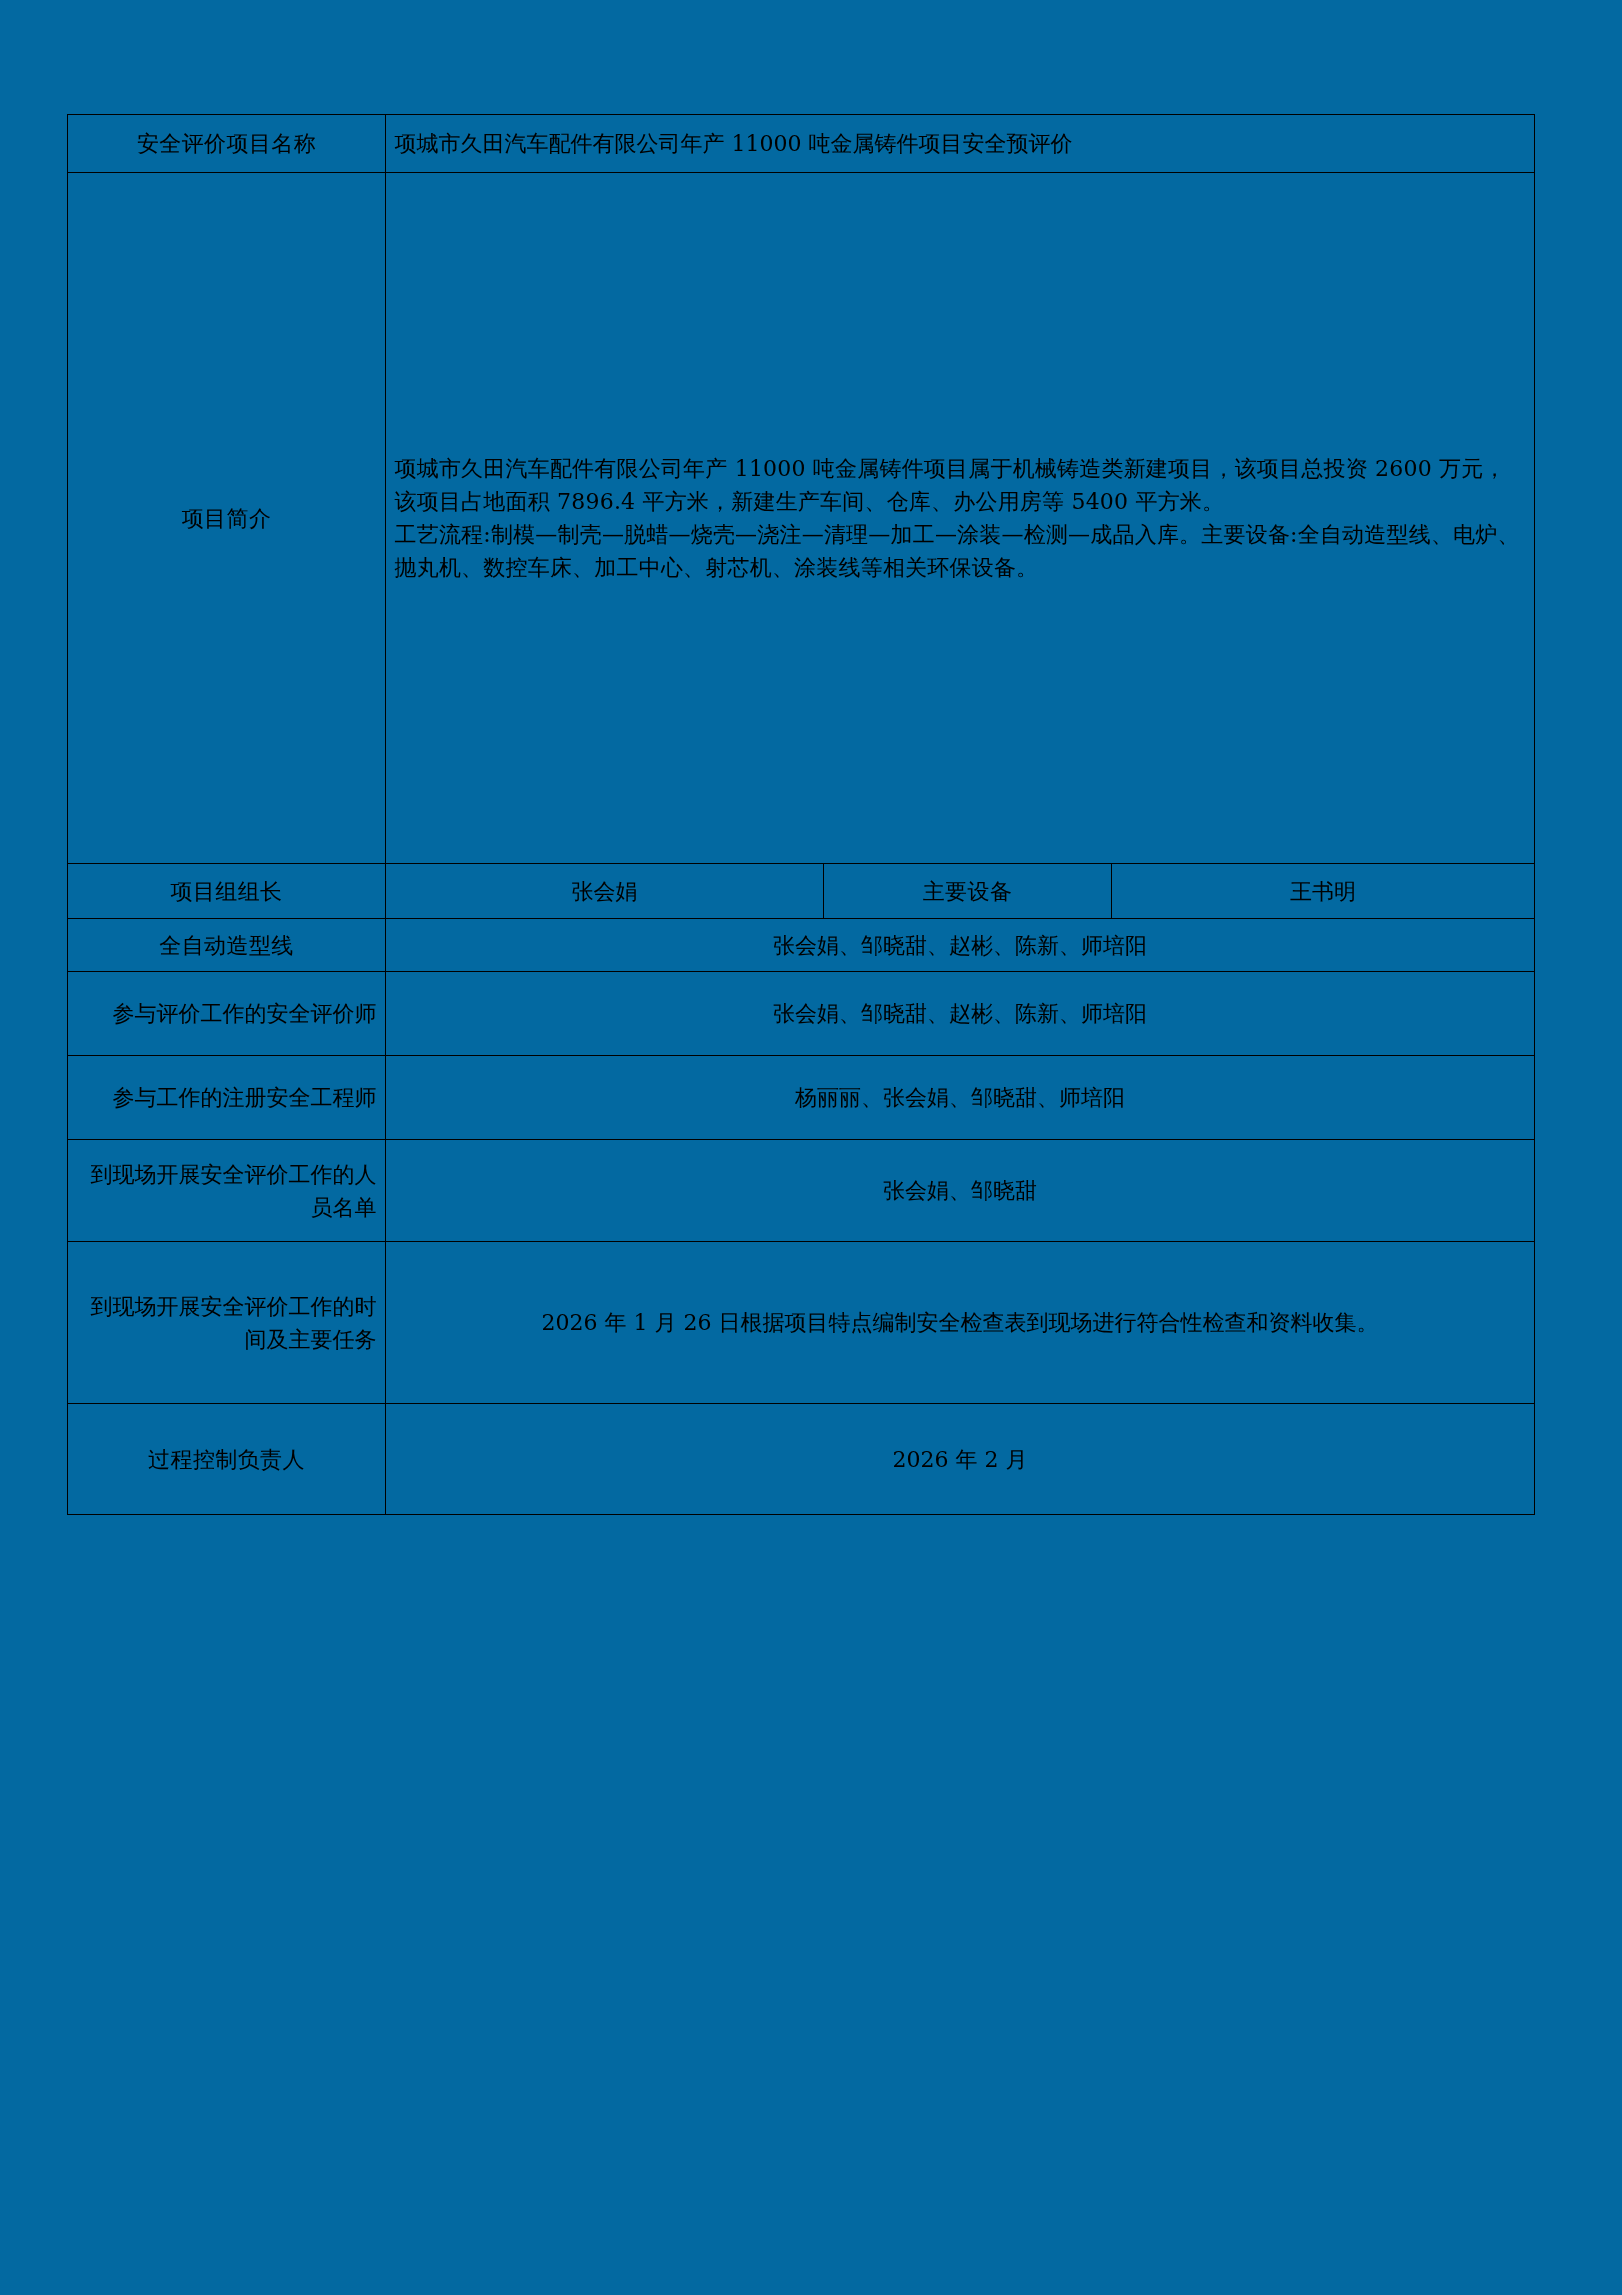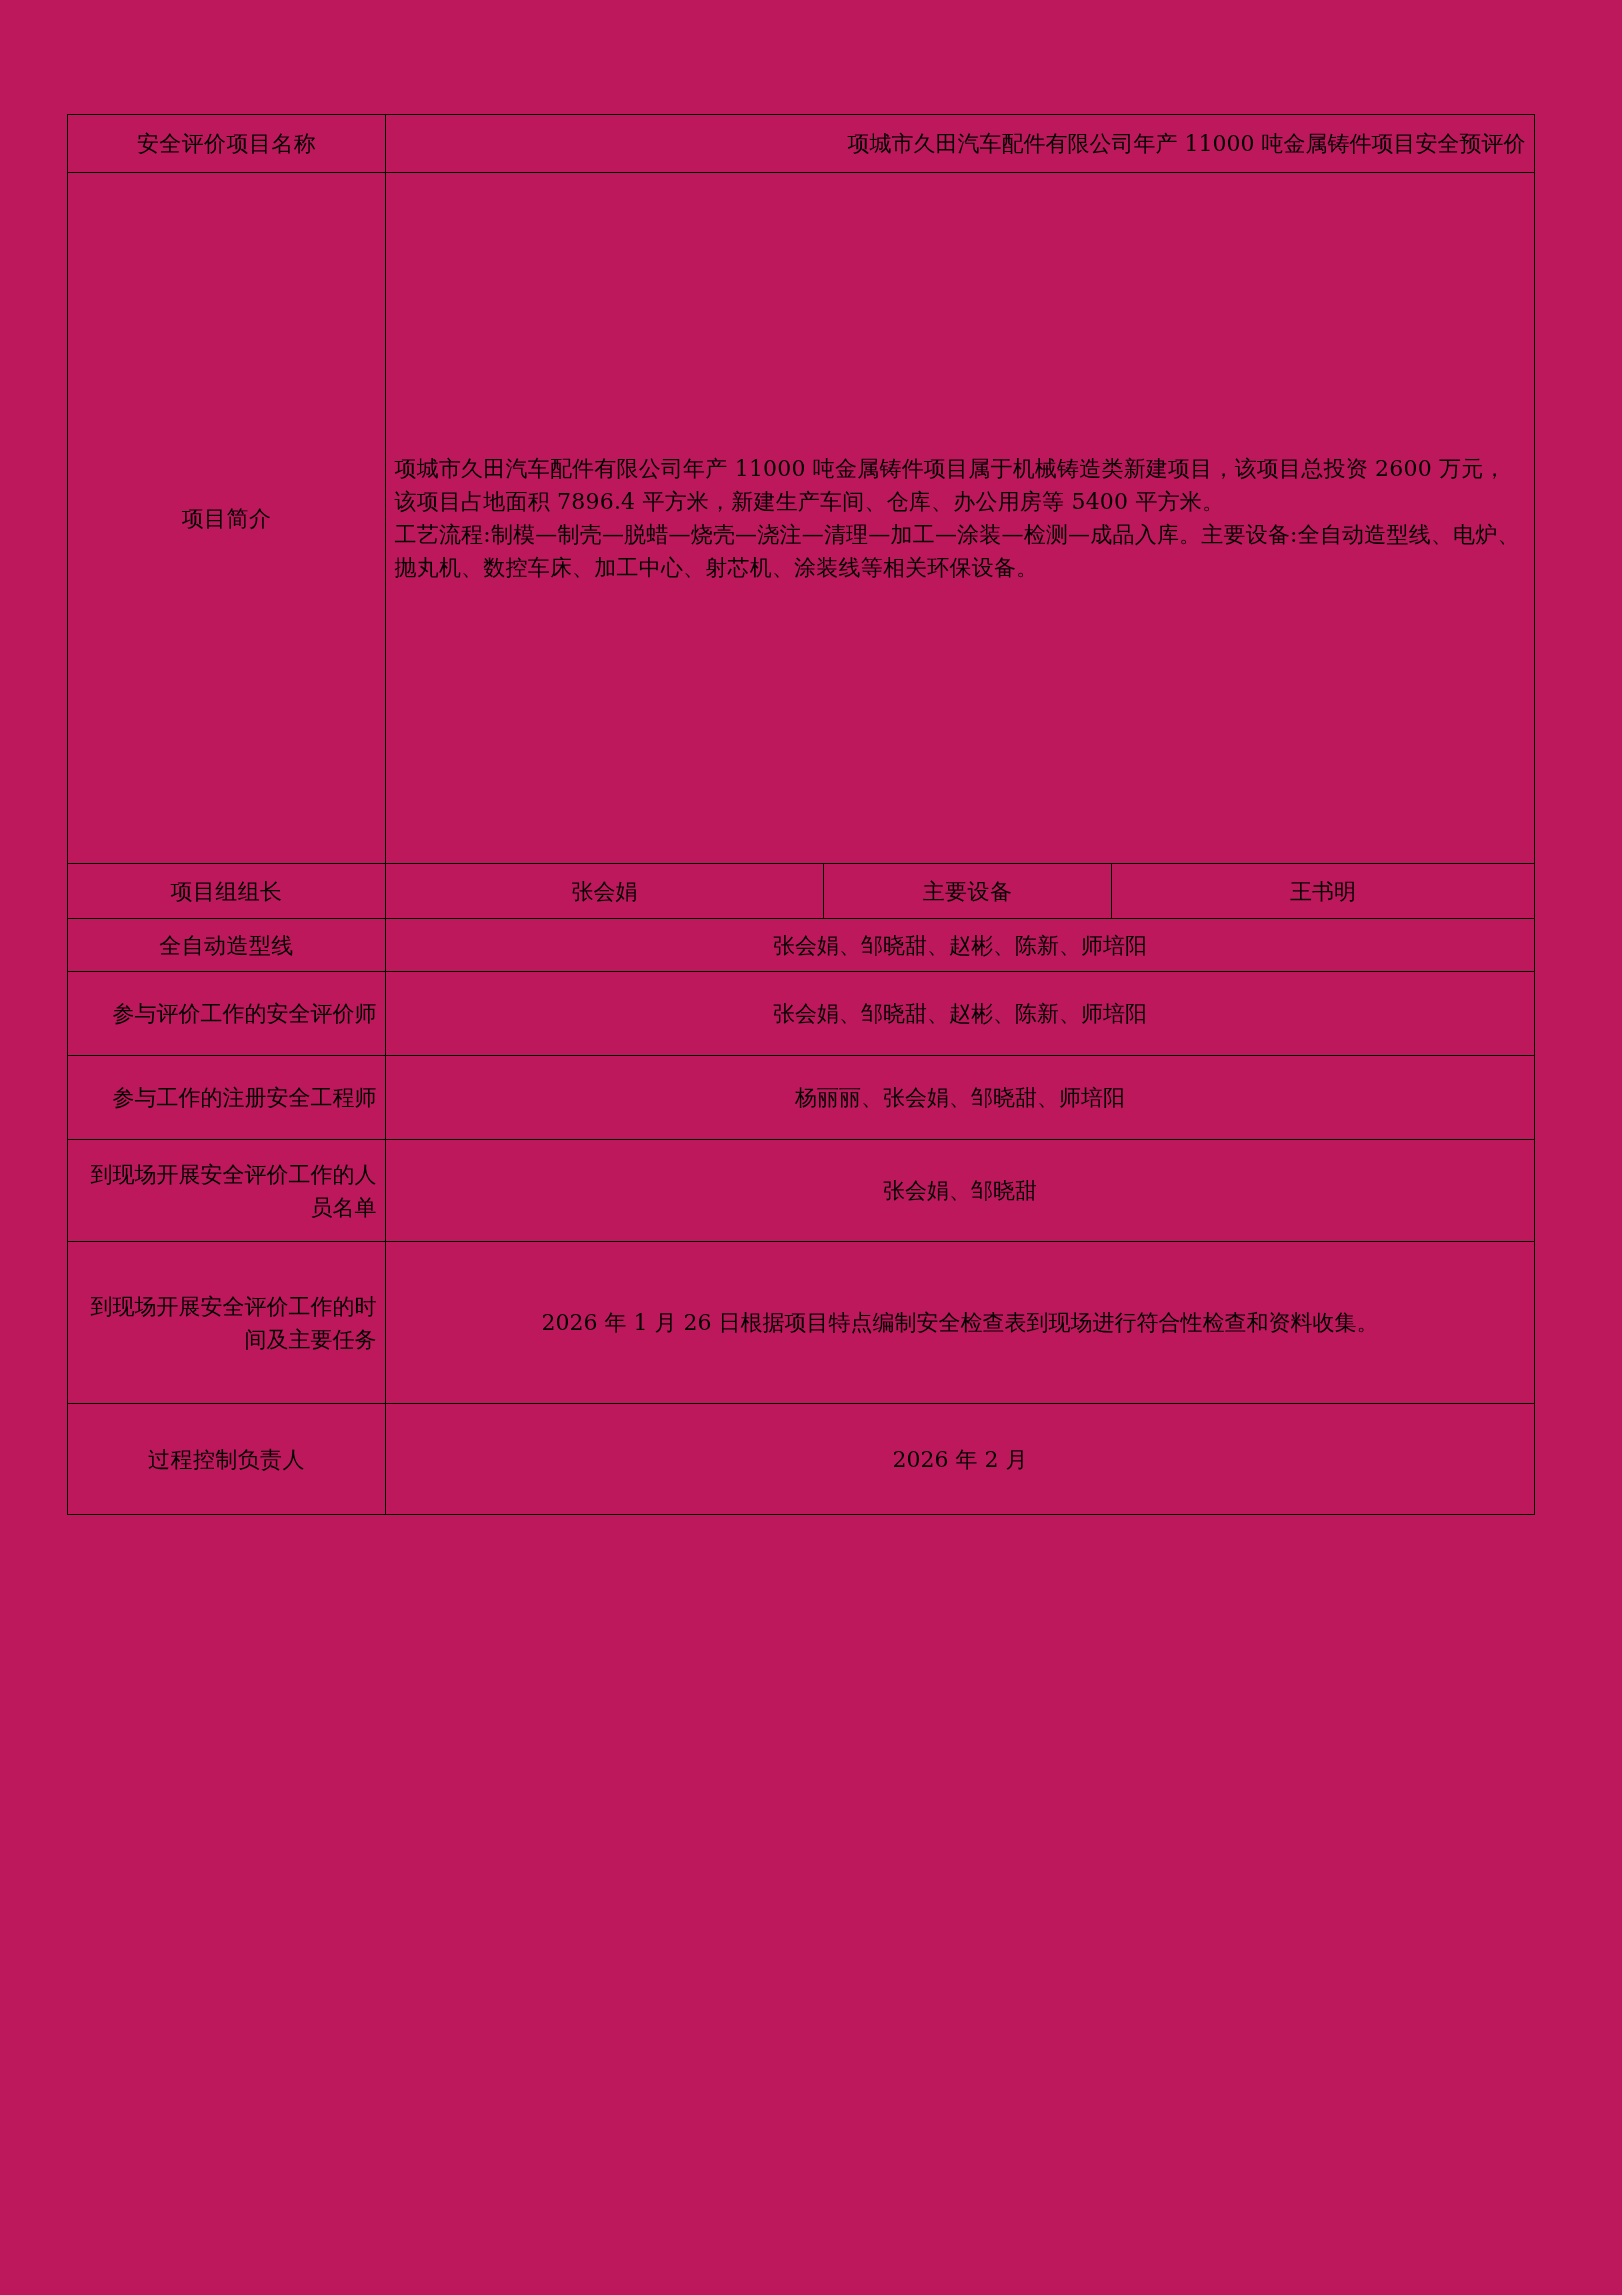--- a/index.html
+++ b/index.html
@@ -16,21 +16,21 @@
     color: #000000;
     -webkit-font-smoothing: antialiased;
   }
 
   .page {
     position: absolute;
     left: 0;
     top: 0;
     width: 1623px;
     height: 2295px;
-    background: #be185d;
+    background: #0369a1;
   }
 
   .doc-table {
     position: absolute;
     left: 67px;
     top: 114px;
     width: 1466px;
     border-collapse: collapse;
     table-layout: fixed;
   }
@@ -55,21 +55,21 @@
     font-size: 23px;
     letter-spacing: 0.4px;
   }
 
   .value-cell {
     text-align: center;
     font-size: 23px;
   }
 
   .title-value {
-    text-align: right;
+    text-align: left;
     font-size: 23px;
     padding-left: 12px;
   }
 
   .intro-cell {
     text-align: left;
     font-size: 25.6px;
     line-height: 2.28;
     padding: 20.5px 19px 145px 19px;
     vertical-align: top;

